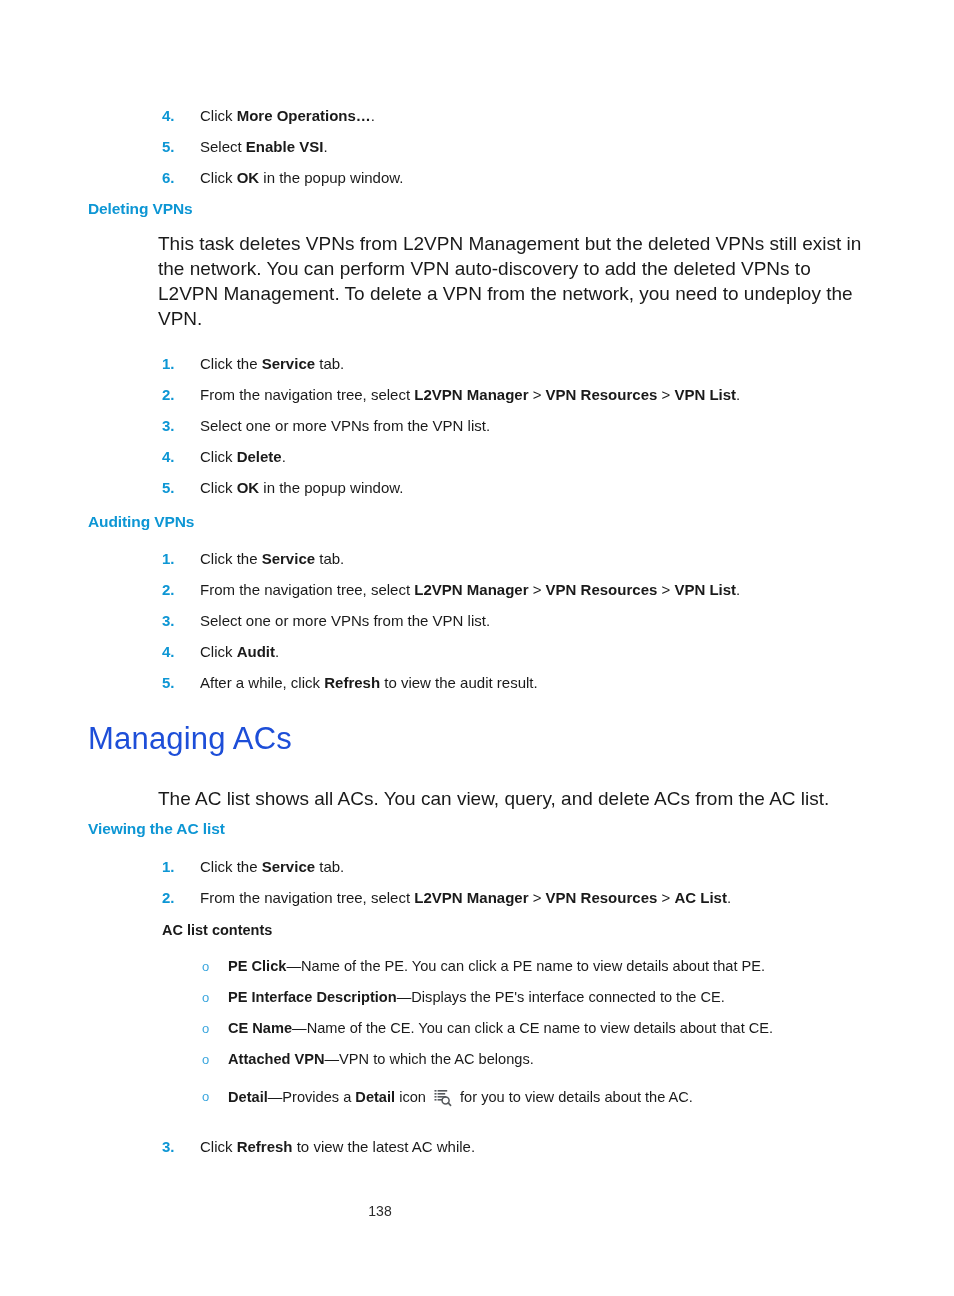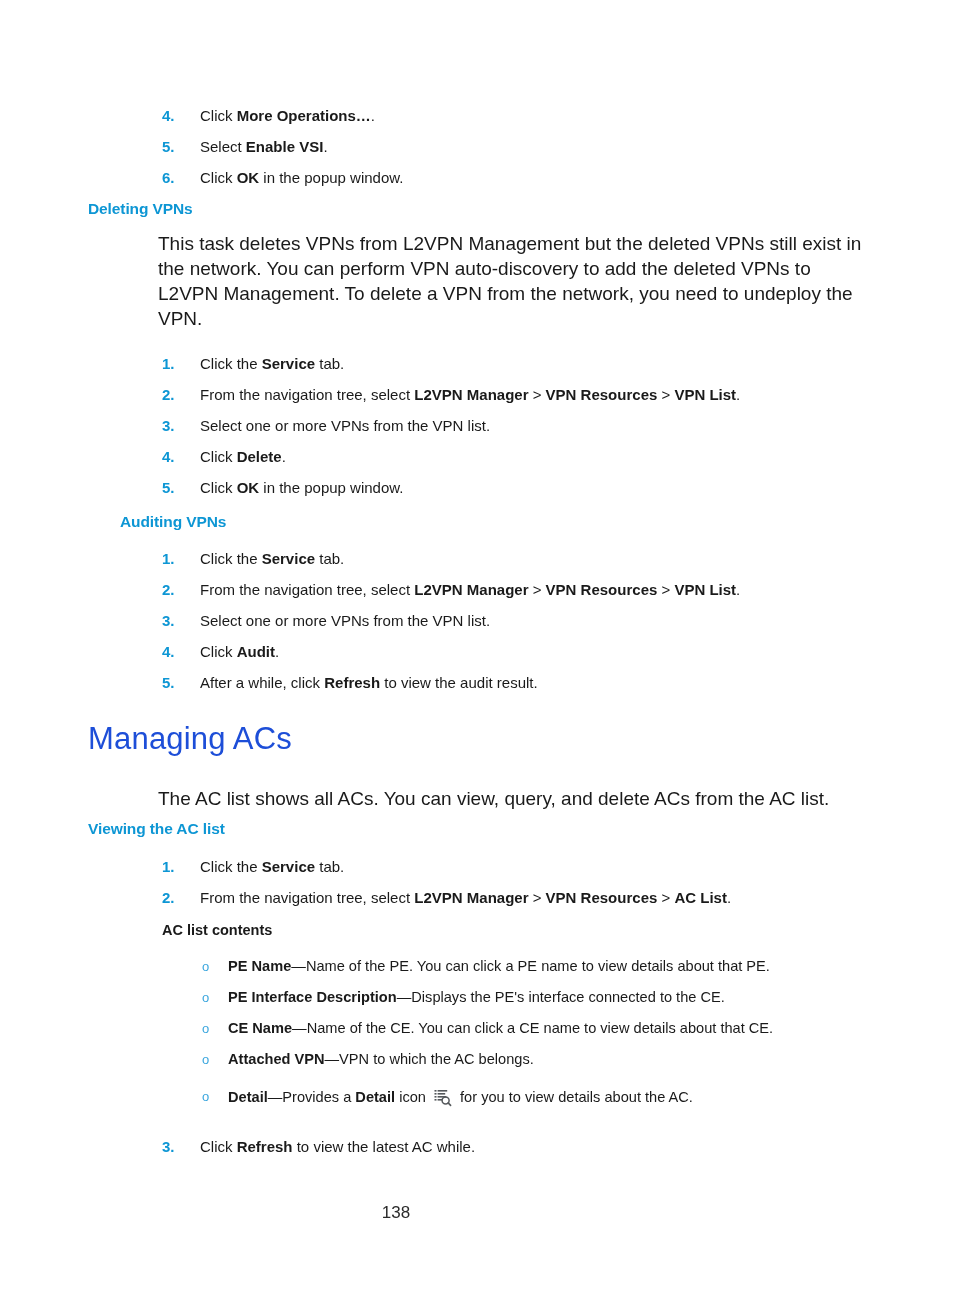--- a/index.html
+++ b/index.html
@@ -104,24 +104,24 @@
     vertical-align: -5px;
     width: 18px;
     height: 18px;
     margin: 0 4px;
     position: relative;
   }
 
   
   .page-number {
     position: absolute;
-    left: 16px;
+    left: 0;
     width: 760px;
     text-align: center;
-    font-size: 17px;
+    font-size: 14px;
     color: #2b2b2b;
   }
 </style>
 </head>
 <body>
 
 <div class="page">
 
   <div class="block" style="left:162px; top:100px; width:700px;">
     <ul class="olist">
@@ -155,21 +155,21 @@
       </li>
       <li>
         <span class="num">4.</span><span>Click </span><b>Delete</b><span>.</span>
       </li>
       <li>
         <span class="num">5.</span><span>Click </span><b>OK</b><span> in the popup window.</span>
       </li>
     </ul>
   </div>
 
-  <h2 class="h2 block" style="left:88px; top:513px;margin-left:32px;">Auditing VPNs</h2>
+  <h2 class="h2 block" style="left:88px; top:513px;">Auditing VPNs</h2>
 
   <div class="block" style="left:162px; top:543px; width:740px;">
     <ul class="olist">
       <li>
         <span class="num">1.</span><span>Click the </span><b>Service</b><span> tab.</span>
       </li>
       <li>
         <span class="num">2.</span><span>From the navigation tree, select </span><b>L2VPN Manager</b><span> &gt; </span><b>VPN Resources</b><span> &gt; </span><b>VPN List</b><span>.</span>
       </li>
       <li>
@@ -199,21 +199,21 @@
         <span class="num">2.</span><span>From the navigation tree, select </span><b>L2VPN Manager</b><span> &gt; </span><b>VPN Resources</b><span> &gt; </span><b>AC List</b><span>.</span>
       </li>
     </ul>
   </div>
 
   <div class="block sub-head" style="left:162px; top:919px;">AC list contents</div>
 
   <div class="block" style="left:200px; top:951px; width:700px;">
     <ul class="clist">
       <li>
-        <span class="bullet">o</span><b>PE Name</b><span>—</span><span>Name of the PE. You can click a PE name to view details about that PE.</span>
+        <span class="bullet">o</span><b>PE Click</b><span>—</span><span>Name of the PE. You can click a PE name to view details about that PE.</span>
       </li>
       <li>
         <span class="bullet">o</span><b>PE Interface Description</b><span>—</span><span>Displays the PE's interface connected to the CE.</span>
       </li>
       <li>
         <span class="bullet">o</span><b>CE Name</b><span>—</span><span>Name of the CE. You can click a CE name to view details about that CE.</span>
       </li>
       <li>
         <span class="bullet">o</span><b>Attached VPN</b><span>—</span><span>VPN to which the AC belongs.</span>
       </li>

